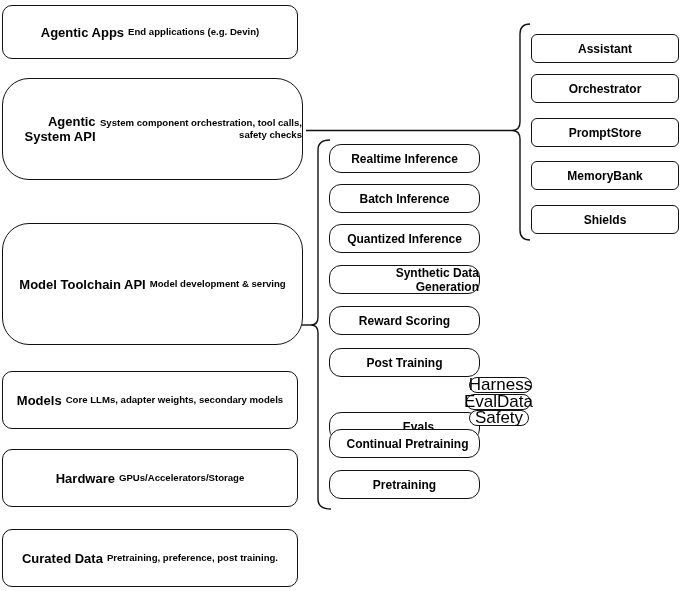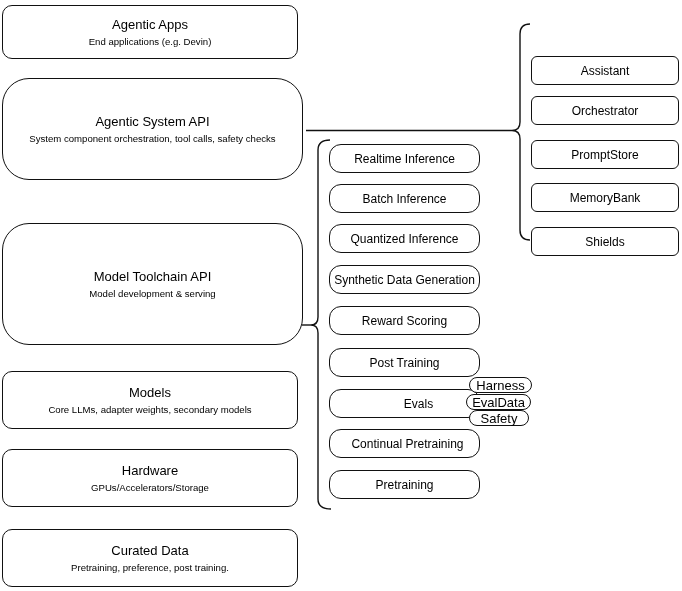--- a/index.html
+++ b/index.html
@@ -17,47 +17,48 @@
     position: absolute;
     inset: 0;
     width: 682px;
     height: 591px;
   }
   .node {
     position: absolute;
     background: #ffffff;
     border: 1.4px solid #111111;
     display: flex;
-    flex-direction: column;
+    flex-direction: row;
     align-items: center;
     justify-content: center;
-    text-align: left;
+    text-align: right;
+    font-weight: bold;
   }
   .lbox { left: 2px; width: 296px; border-radius: 10px; gap: 4px; }
   .lbox.big { width: 301px; border-radius: 27px; }
   .lbox .title { font-size: 13px; line-height: 15px; }
   .lbox .subtitle { font-size: 9.6px; line-height: 12px; }
   .mbox {
     left: 329px; width: 151px; height: 29px;
     border-radius: 12px; font-size: 12px;
   }
   .rbox {
     left: 531px; width: 148px; height: 29px;
-    border-radius: 6px; font-size: 12px; margin-top: 22px;
+    border-radius: 6px; font-size: 12px;
   }
   .oval {
     position: absolute;
     background: #ffffff;
     border: 1.3px solid #111111;
     border-radius: 999px;
     display: flex;
     align-items: center;
     justify-content: center;
     height: 16px;
-    font-size: 13px;
+    font-size: 17px;
     z-index: 3;
   }
   .mbox, .rbox { z-index: 2; }
   .lbox { z-index: 2; }
 </style>
 </head>
 <body>
 
 <div class="canvas">
 
@@ -113,21 +114,21 @@
   </div>
   <div class="node mbox" style="top:265px;">
     <span>Synthetic Data Generation</span>
   </div>
   <div class="node mbox" style="top:306px;">
     <span>Reward Scoring</span>
   </div>
   <div class="node mbox" style="top:348px;">
     <span>Post Training</span>
   </div>
-  <div class="node mbox" style="top:389px;padding-left:28px;">
+  <div class="node mbox" style="top:412px;padding-left:28px;">
     <span>Evals</span>
   </div>
   <div class="node mbox" style="top:429px;padding-left:6px;">
     <span>Continual Pretraining</span>
   </div>
   <div class="node mbox" style="top:470px;">
     <span>Pretraining</span>
   </div>
 
   <div class="oval" style="left:469px;top:377px;width:63px;">

